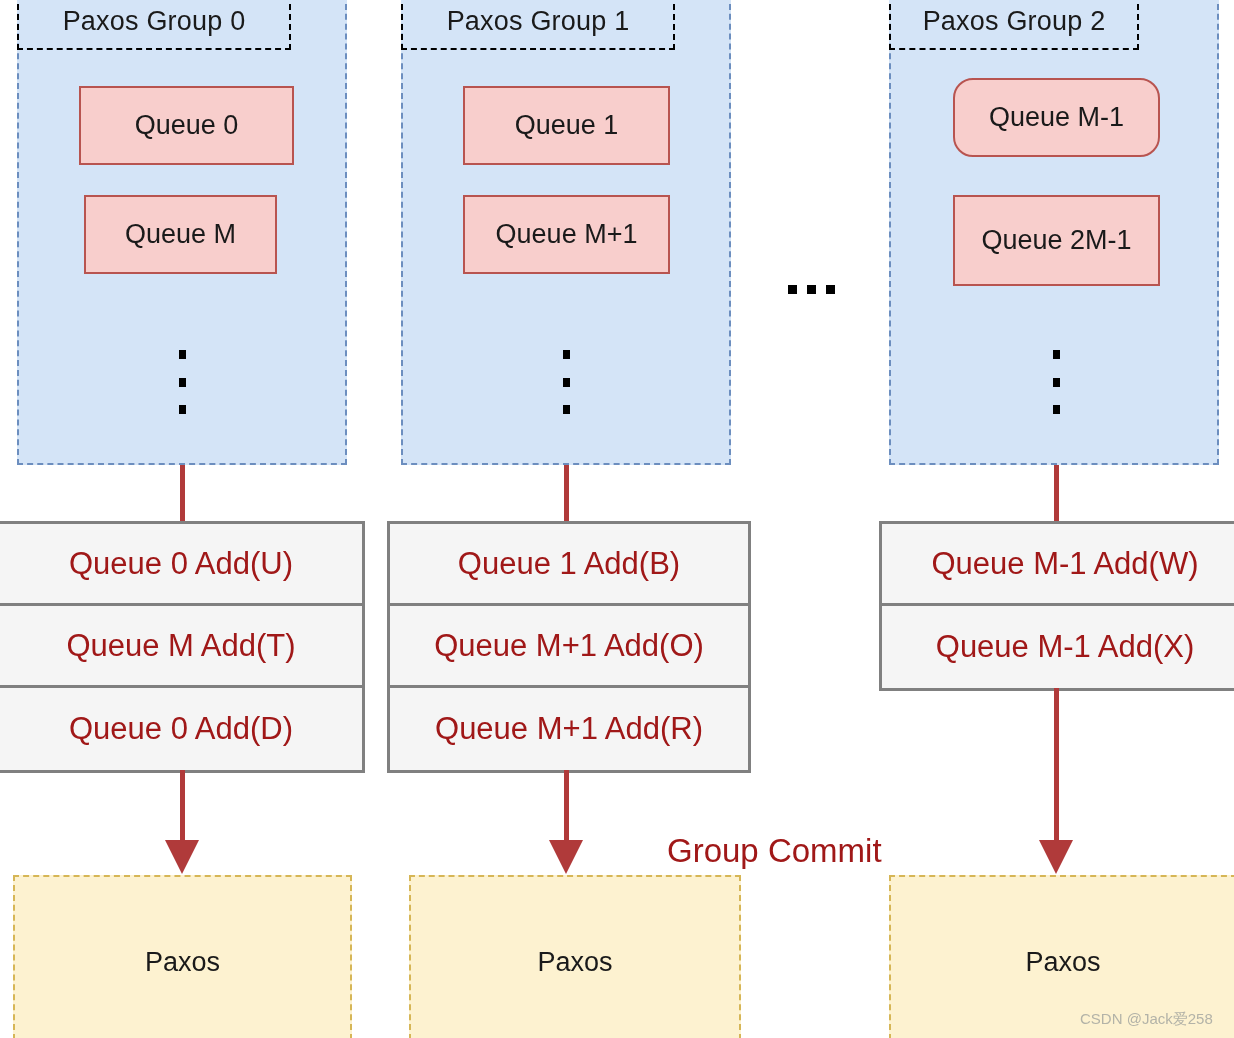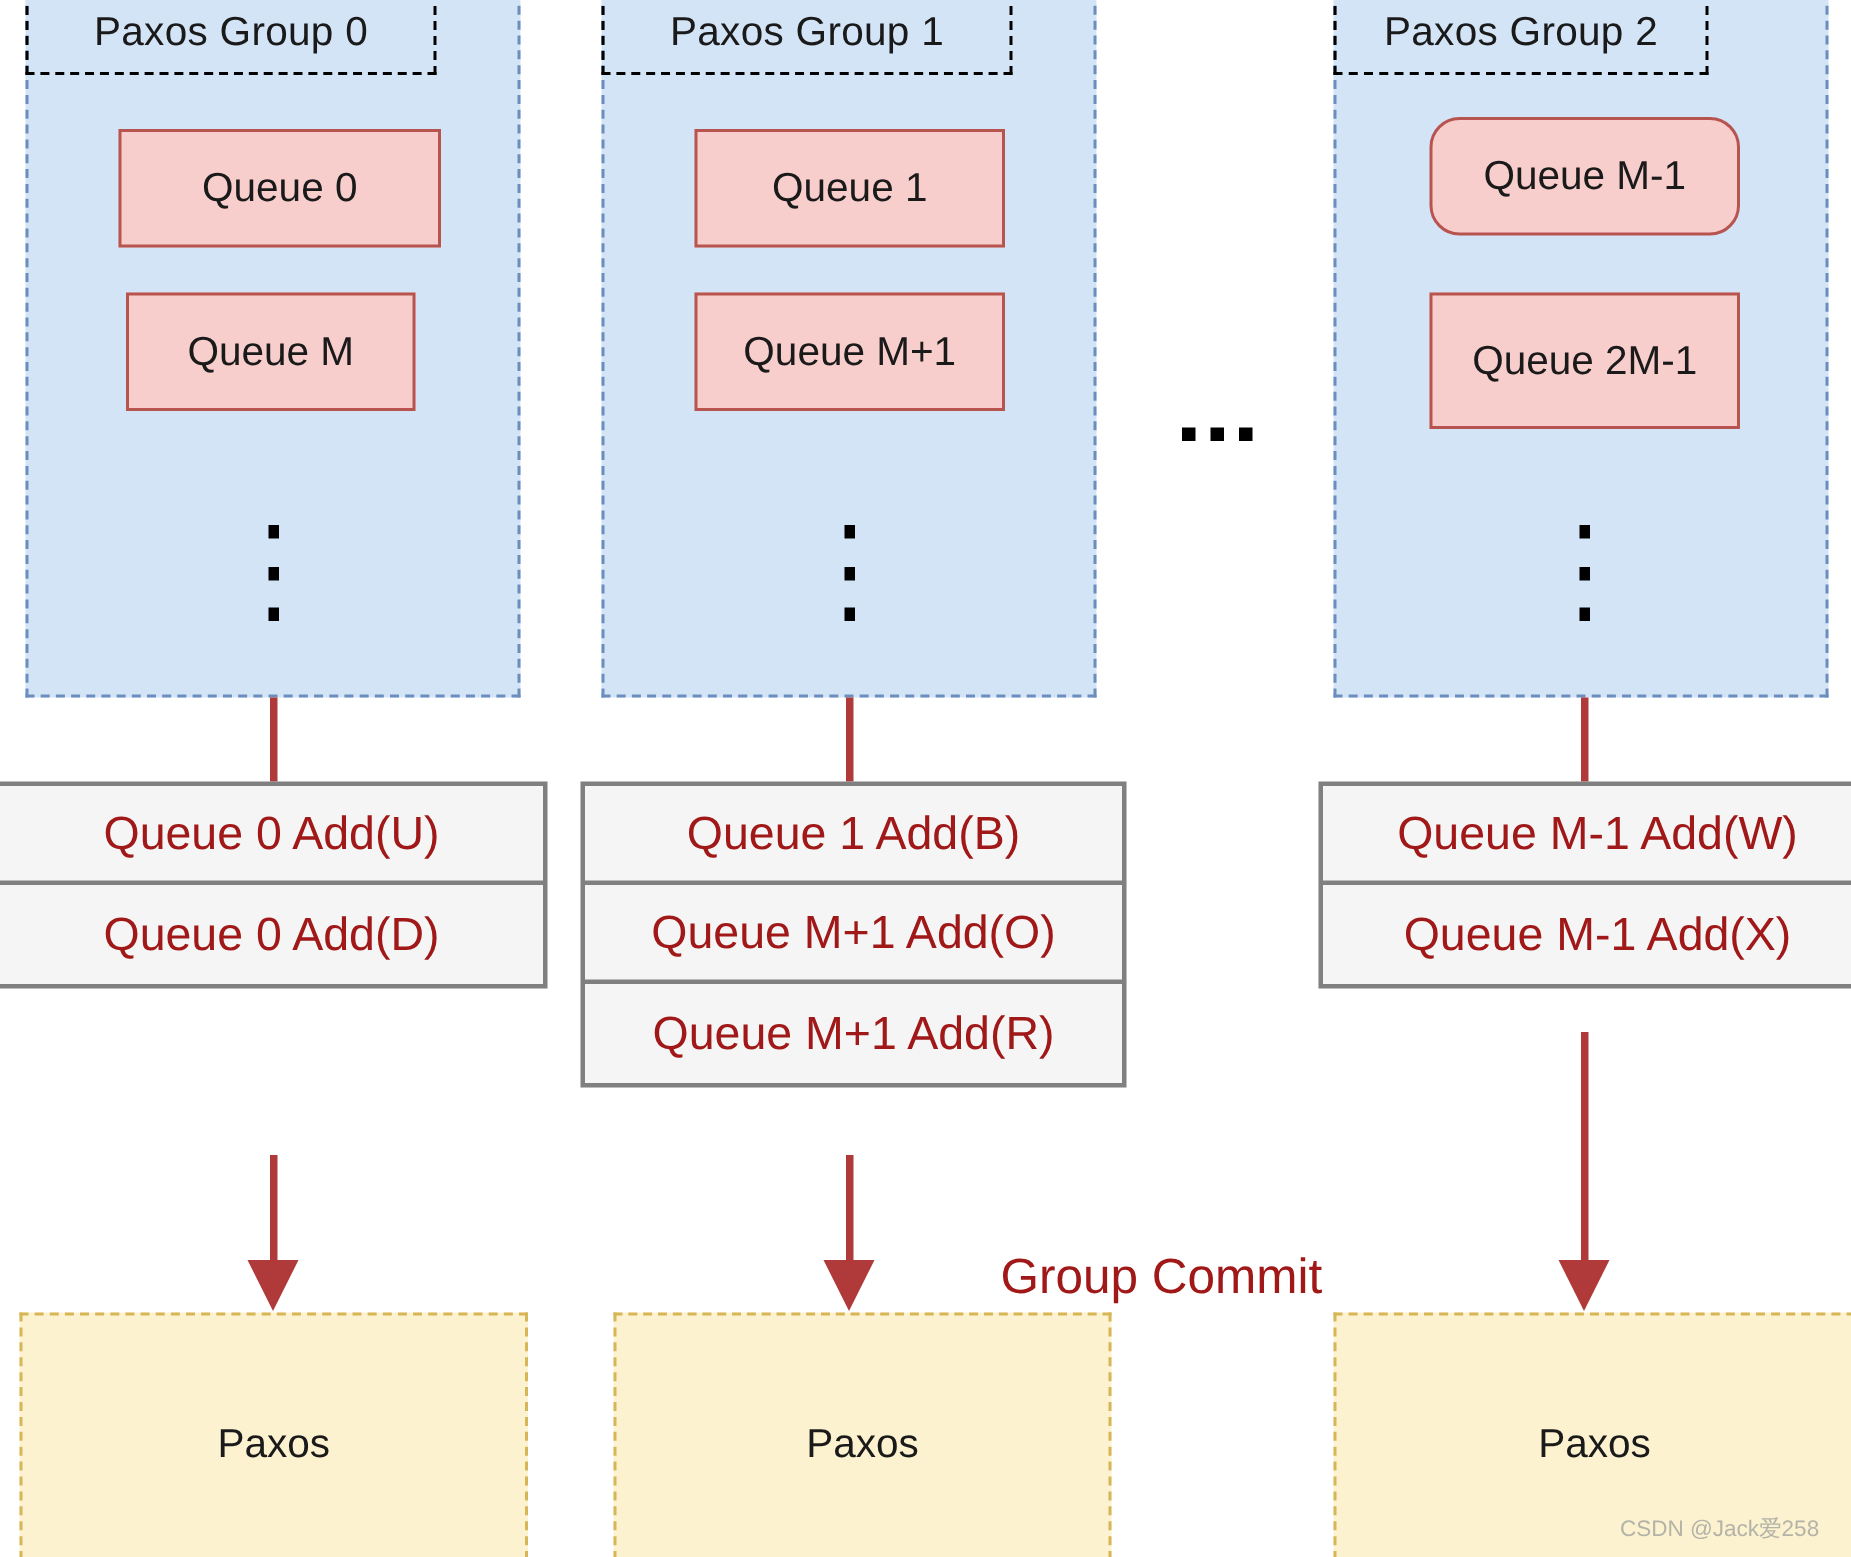--- a/index.html
+++ b/index.html
@@ -84,21 +84,21 @@
 
   
   .log-box {
     position: absolute;
     border: 3px solid #808080;
     box-sizing: border-box;
     background: #f5f5f5;
   }
   .log-row {
     box-sizing: border-box;
-    height: 66px;
+    height: 82px;
     border-bottom: 3px solid #808080;
     display: flex;
     align-items: center;
     justify-content: center;
     font-size: 31px;
     color: #a01818;
     white-space: nowrap;
   }
   .log-row:last-child { border-bottom: none; }
 
@@ -170,20 +170,21 @@
   <div class="v-dots" style="left:178px; top:350px; width:9px; height:64px;">
     <span></span>
       <span></span>
       <span></span>
   </div>
 
   <div class="conn-line" style="left:180px; top:465px; height:58px;"></div>
 
   <div class="log-box" style="left:-3px; top:521px; width:368px;">
     <div class="log-row">Queue 0 Add(U)</div>
+    <div class="log-row">Queue M Add(T)</div>
     <div class="log-row">Queue 0 Add(D)</div>
   </div>
 
   <div class="conn-line" style="left:180px; top:770px; height:74px;"></div>
   <div class="conn-arrow" style="left:182px; top:840px;"></div>
 
   <div class="paxos-box" style="left:13px; top:875px; width:339px; height:175px;">Paxos</div>
 
   <div class="group-box" style="left:401px; top:-6px; width:330px; height:471px;">
   </div>

